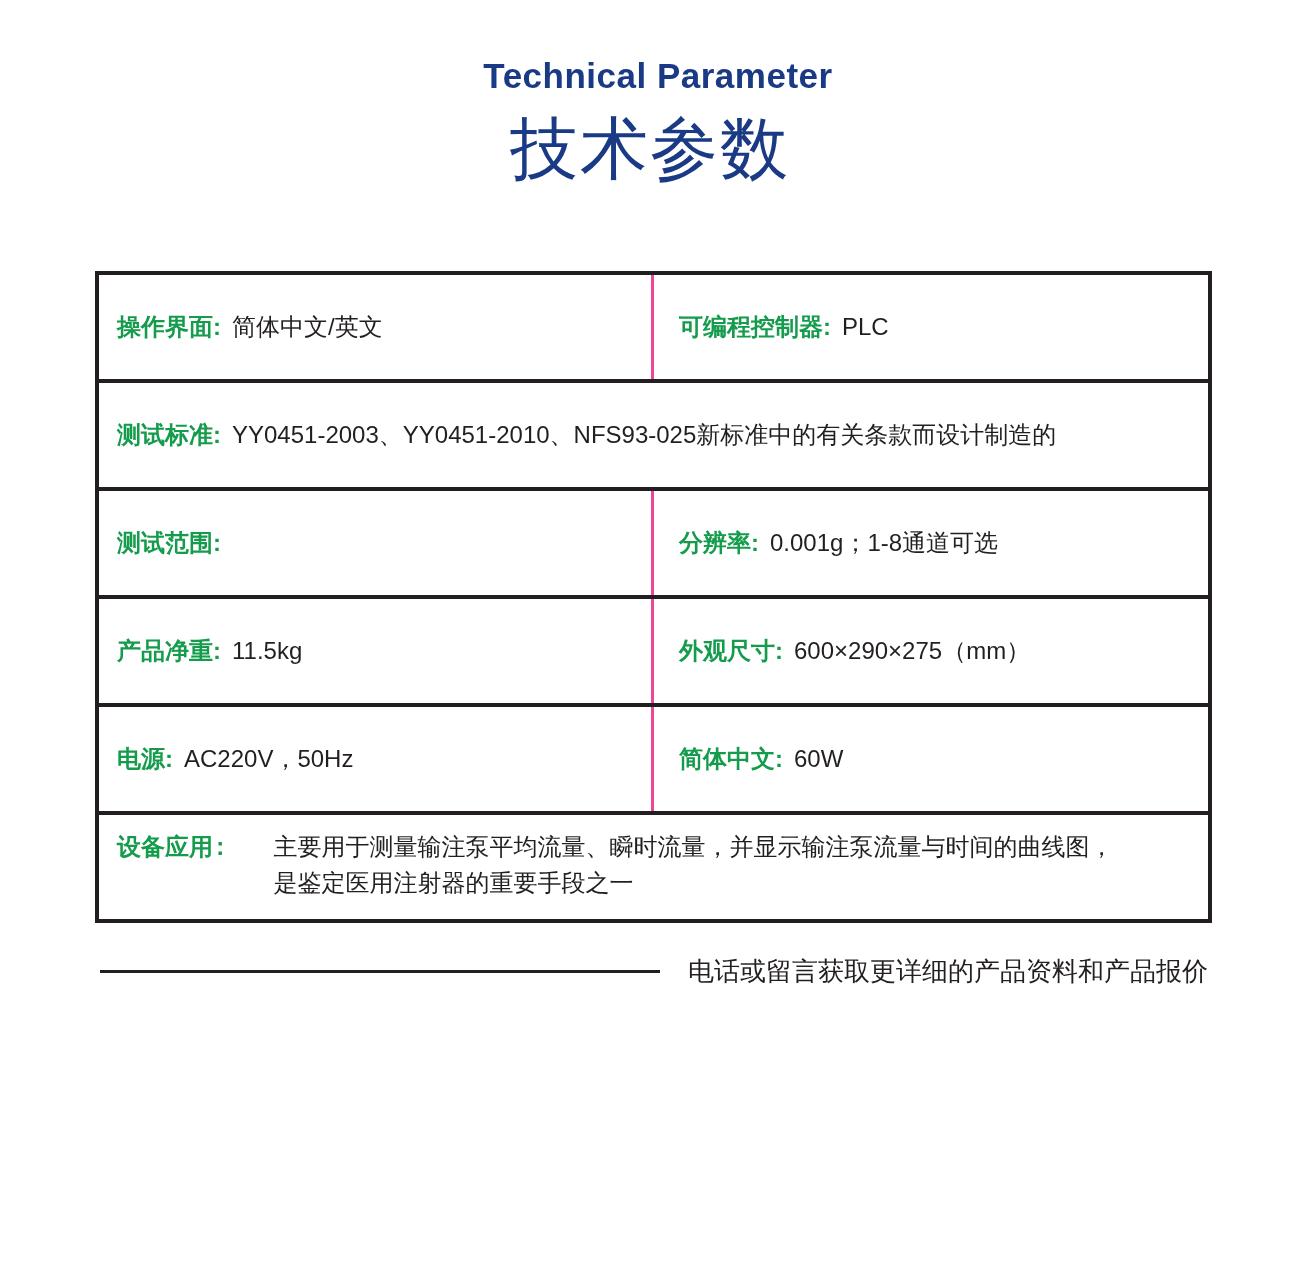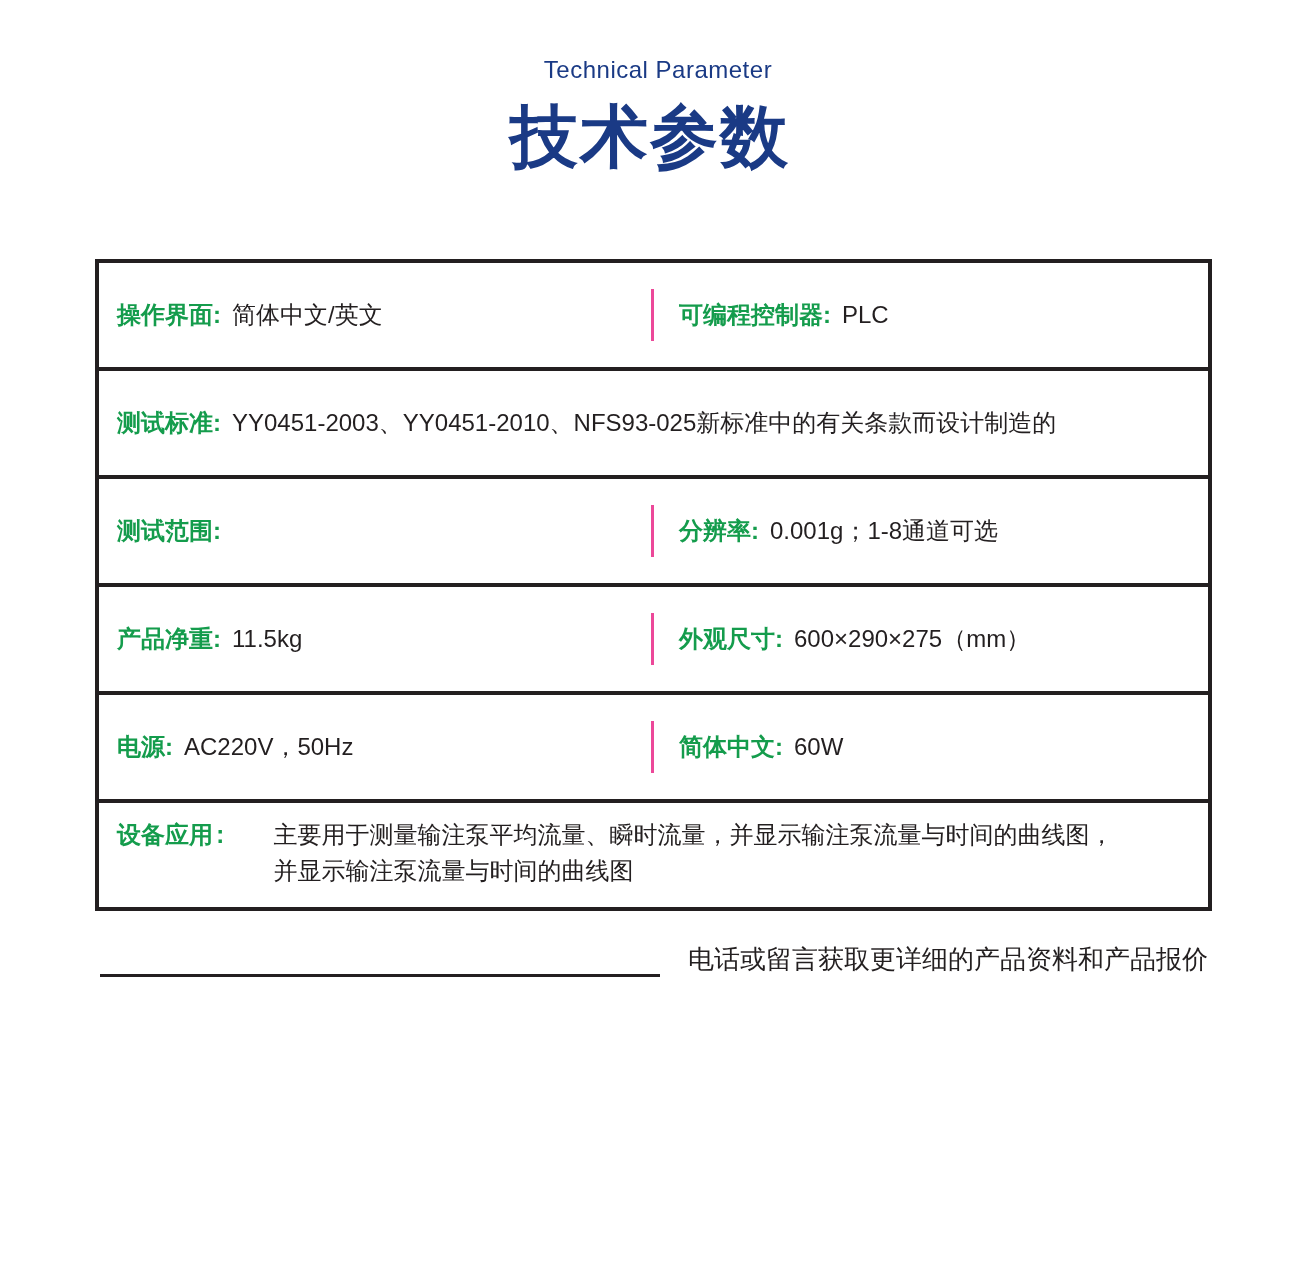--- a/index.html
+++ b/index.html
@@ -14,43 +14,42 @@
     height: 1265px;
     background: #ffffff;
     overflow: hidden;
   }
   .header {
     text-align: center;
     padding-top: 56px;
   }
   .subtitle {
     color: #1a3a85;
-    font-size: 24px;
-    font-weight: normal;
+    font-size: 35px;
+    font-weight: bold;
     letter-spacing: 0.5px;
     margin-left: 16px;
   }
   .title {
     color: #1a3a85;
     font-size: 68px;
-    font-weight: 700;
+    font-weight: 400;
     margin: 8px 0 0 0;
     letter-spacing: 2px;
   }
   .spec-table {
     margin: 76px 0 0 95px;
     width: 1117px;
     box-sizing: border-box;
     border: 4px solid #231f20;
   }
   .t-row {
     display: flex;
     min-height: 104px;
     border-top: 4px solid #231f20;
-    align-items: center;
   }
   .t-row:first-child { border-top: none; }
   .cell {
     display: flex;
     align-items: center;
     box-sizing: border-box;
     padding: 10px 16px 10px 18px;
     font-size: 24px;
     color: #231f20;
   }
@@ -65,21 +64,21 @@
   }
   .pair {
     display: flex;
     align-items: flex-start;
     font-family: Liberation Mono, monospace;
   }
   .pair .label, .value-multi { line-height: 36px; }
   .value-multi div { white-space: nowrap; margin-left: 35px; }
   .footer {
     display: flex;
-    align-items: flex-end;
+    align-items: center;
     margin: 31px 0 0 100px;
   }
   .rule {
     width: 560px;
     height: 3px;
     background: #231f20;
     flex: none;
   }
   .note {
     margin-left: 28px;
@@ -149,21 +148,21 @@
         <span class="value">60W</span>
       </div>
     </div>
 
     <div class="t-row full">
       <div class="cell">
         <div class="pair">
           <span class="label">设备应用:</span>
           <div class="value-multi">
             <div>主要用于测量输注泵平均流量、瞬时流量，并显示输注泵流量与时间的曲线图，</div>
-            <div>并显示输注泵流量与时间的曲线图</div>
+            <div>是鉴定医用注射器的重要手段之一</div>
           </div>
         </div>
       </div>
     </div>
 
   </div>
 
   <div class="footer">
     <div class="rule"></div>
     <div class="note">电话或留言获取更详细的产品资料和产品报价</div>

